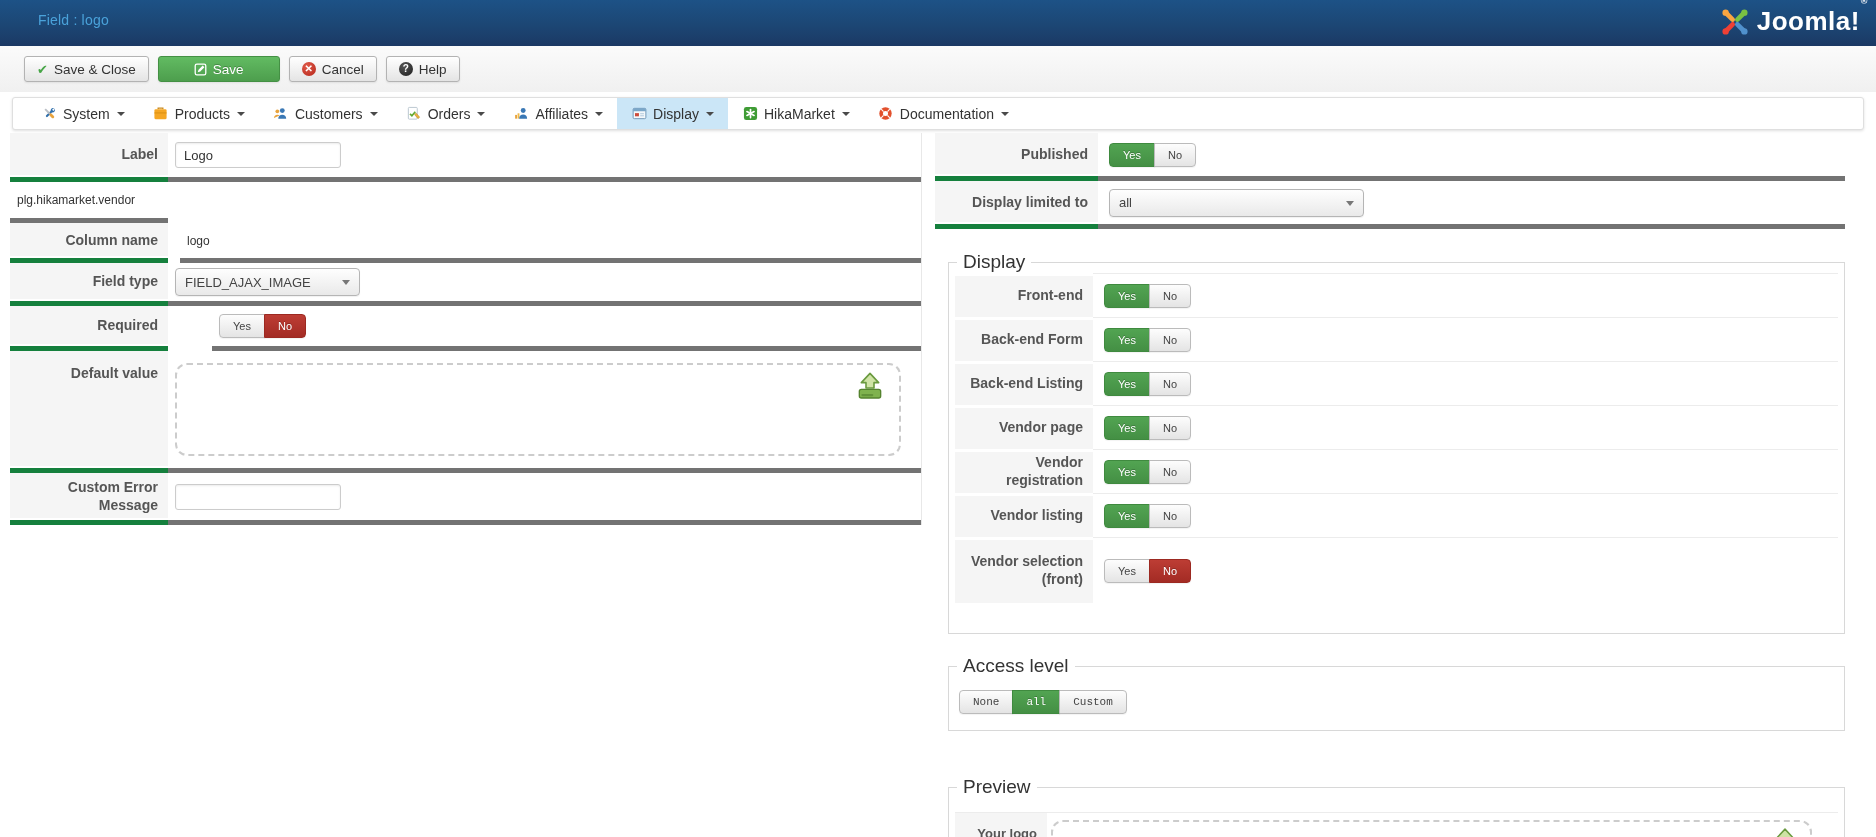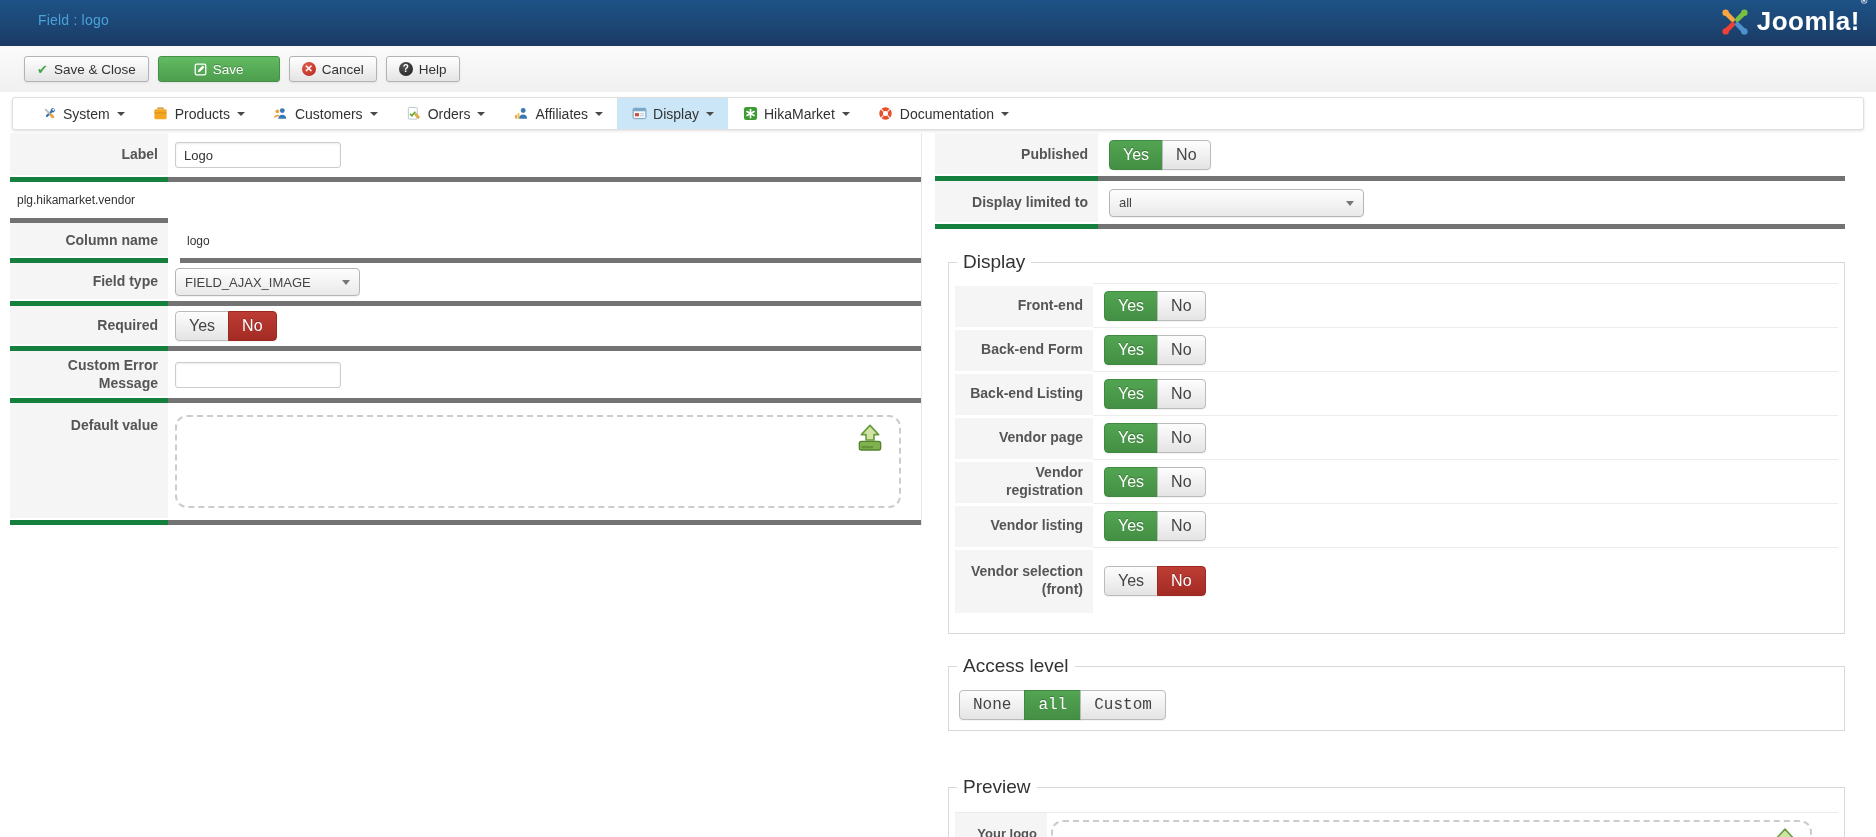--- a/index.html
+++ b/index.html
@@ -44,49 +44,49 @@
   .txtval{font-size:12px;color:#333;}
   .tinput{width:148px;height:24px;border:1px solid #ccc;border-radius:3px;padding:0 8px;
           font-size:13px;color:#333;box-shadow:inset 0 1px 2px rgba(0,0,0,.08);outline:none;
           font-family:"Liberation Sans",sans-serif;background:#fff;}
   .select{position:relative;height:26px;border:1px solid #b5b5b5;border-radius:4px;
           background:linear-gradient(#fefefe,#e9e9e9);display:flex;align-items:center;
           padding:0 24px 0 9px;font-size:13px;color:#444;box-shadow:0 1px 1px rgba(0,0,0,.06);cursor:pointer;}
   .select:after{content:"";position:absolute;right:9px;top:11px;border-left:4px solid transparent;
           border-right:4px solid transparent;border-top:5px solid #777;}
   .toggle,.btn-group{display:inline-flex;cursor:pointer;}
-  .opt{padding:5px 13px;font-size:16px;color:#444;background:linear-gradient(#fdfdfd,#e4e4e4);
+  .opt{padding:5px 13px;font-size:11px;color:#444;background:linear-gradient(#fdfdfd,#e4e4e4);
        border:1px solid #bbb;box-shadow:0 1px 1px rgba(0,0,0,.05);white-space:nowrap;}
   .opt + .opt{margin-left:-1px;}
   .toggle .opt:first-child,.btn-group .opt:first-child{border-radius:4px 0 0 4px;}
   .toggle .opt:last-child,.btn-group .opt:last-child{border-radius:0 4px 4px 0;}
   .opt.active{color:#fff;text-shadow:0 -1px 0 rgba(0,0,0,.25);}
   .opt.active[data-value="yes"],.btn-group .opt.active{
        background:linear-gradient(#52a452,#448f44);border-color:#3f8a3f;}
   .opt.active[data-value="no"]{background:linear-gradient(#bd3d34,#a32b24);border-color:#9c2921;}
   .dropzone{position:relative;border:2px dashed #ccc;border-radius:12px;background:#fff;}
   .upload-ic{position:absolute;}
   
   .left-panel{position:absolute;left:10px;top:133px;width:911px;border-right:1px solid #e8e8e8;}
   .left-panel .row{grid-template-columns:158px 1fr;}
   .r-label{height:49px;} .r-table{height:41px;} .r-column{height:40px;gap:12px;}
-  .r-type{height:43px;} .r-required{height:45px;} .r-error{height:52px;}
+  .r-type{height:43px;} .r-required{height:45px;gap:44px;} .r-error{height:52px;}
   .r-default{height:122px;}
   .r-default .lcell{align-items:flex-start;padding-top:14px;}
   .r-default .vcell{align-items:flex-start;padding-top:12px;}
   .zone-default{width:722px;height:89px;}
   .zone-default .upload-ic{top:5px;right:13px;}
   
   .settings-rows{position:absolute;left:935px;top:133px;width:910px;}
   .settings-rows .row{grid-template-columns:163px 1fr;height:48px;}
   .settings-rows .vcell{padding-left:11px;}
   fieldset.box{position:absolute;border:1px solid #d8d8d8;margin:0;padding:0 6px 10px;background:#fff;}
   fieldset.box legend{font-size:19px;color:#333;padding:0 6px;margin-left:2px;font-weight:400;}
   .fs-display{left:948px;top:251px;width:883px;height:371px;}
-  .fs-display .rows{margin-top:10px;}
+  .fs-display .rows{margin-top:0;}
   .fs-display .row{grid-template-columns:138px 1fr;height:44px;}
   .fs-display .row.tall{height:66px;}
   .fs-display .lcell{border-bottom:none;border-top:1px solid #fff;box-shadow:inset 0 2px 0 #fff;}
   .fs-display .vcell{border-bottom:none;border-top:1px solid #ececec;padding-left:11px;}
   .fs-access{left:948px;top:655px;width:883px;height:64px;}
   .fs-access .btn-group{margin:13px 0 0 4px;font-family:Liberation Mono, monospace;}
   .fs-preview{left:948px;top:776px;width:883px;height:200px;}
   .fs-preview .row{grid-template-columns:92px 1fr;height:160px;border-top:1px solid #ececec;margin-top:14px;}
   .fs-preview .lcell{align-items:flex-start;padding-top:13px;border-bottom:none;box-shadow:none;font-size:13px;}
   .fs-preview .vcell{align-items:flex-start;border-bottom:none;padding:7px 26px 0 4px;}
@@ -282,39 +282,39 @@
   </div>
   <div class="row r-required">
     <div class="lcell">Required</div>
     <div class="vcell">
       <span class="toggle">
         <span class="opt" data-value="yes">Yes</span>
         <span class="opt active" data-value="no">No</span>
       </span>
     </div>
   </div>
-  <div class="row r-error">
-    <div class="lcell">Custom Error Message</div>
-    <div class="vcell">
-        <input class="tinput" value="" style="">
-      </div>
-  </div>
   <div class="row r-default">
     <div class="lcell">Default value</div>
     <div class="vcell">
       <div class="dropzone zone-default">
         <span class="upload-ic">
           <svg width="32" height="32" viewBox="0 0 24 24">
               <path d="M12 2.5 L18.5 9.5 H15 V13.5 H9 V9.5 H5.5 Z" fill="#cfe3a5" stroke="#6a9a3f" stroke-width="1.2" stroke-linejoin="round"></path>
               <rect x="4" y="14.5" width="16" height="6.5" rx="1.5" fill="#7fb24e" stroke="#55832f" stroke-width="1"></rect>
               <rect x="5.5" y="18" width="9" height="1.6" rx=".8" fill="#55832f" opacity=".65"></rect>
             </svg>
         </span>
       </div>
     </div>
+  </div>
+  <div class="row r-error">
+    <div class="lcell">Custom Error Message</div>
+    <div class="vcell">
+        <input class="tinput" value="" style="">
+      </div>
   </div>
 </div>
 
 <div class="settings-rows">
   <div class="row">
     <div class="lcell">Published</div>
     <div class="vcell">
       <span class="toggle">
         <span class="opt active" data-value="yes">Yes</span>
         <span class="opt" data-value="no">No</span>

